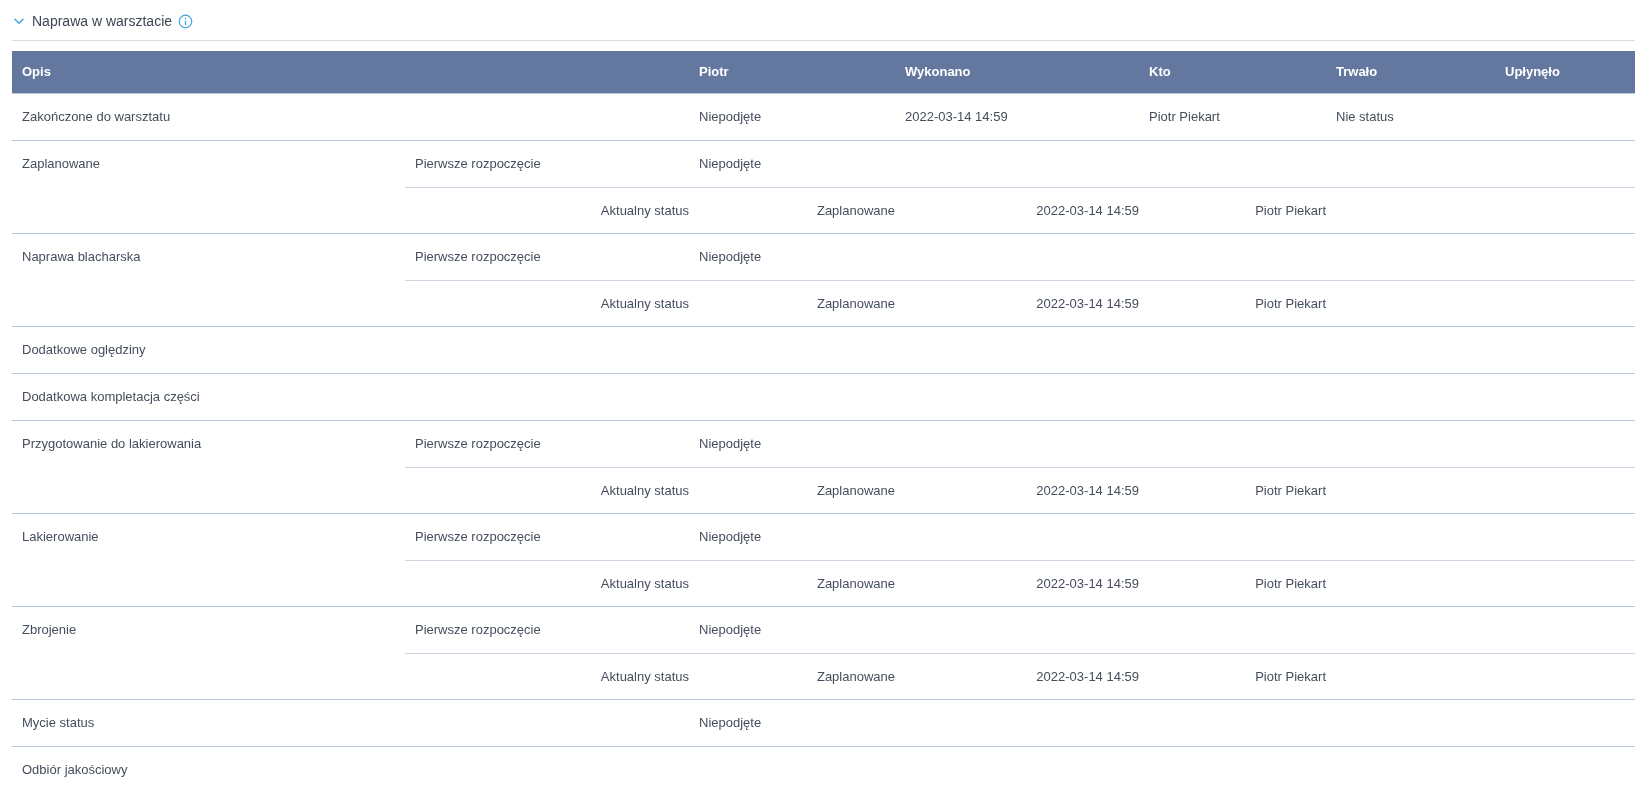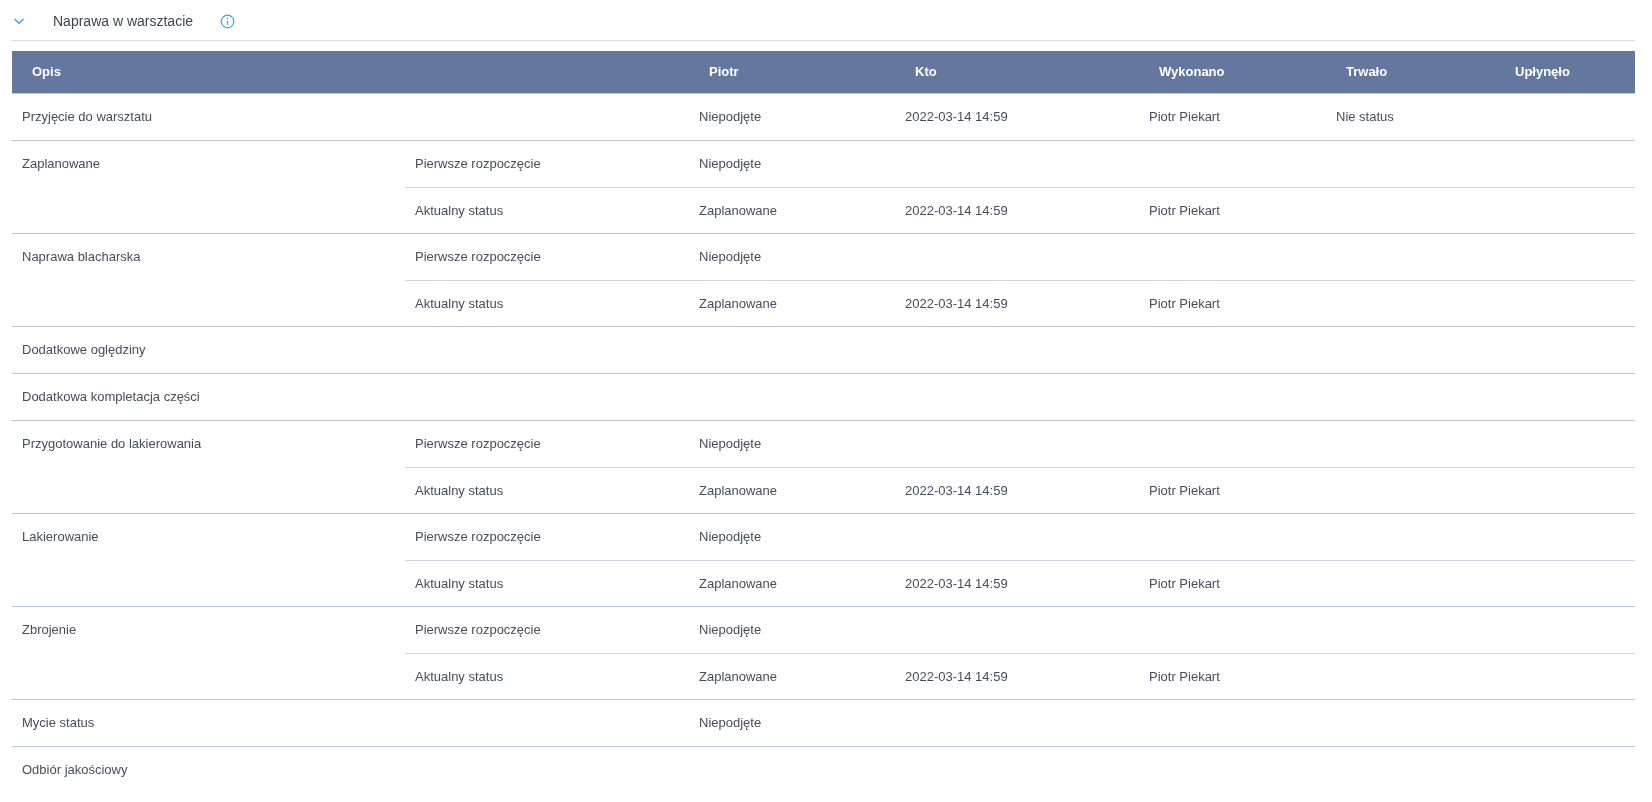--- a/index.html
+++ b/index.html
@@ -19,55 +19,55 @@
     color:var(--text);
     font-size:13px;
     width:1652px;
     height:802px;
     overflow:hidden;
   }
   .page{padding:0 17px 0 12px;}
 
   
   .section-header{
-    display:flex;align-items:center;gap:27px;
+    display:flex;align-items:center;gap:6px;
     padding:13px 0 11px 0;
   }
   .section-header .chev{display:flex;align-items:center;color:var(--accent-blue);cursor:pointer;}
   .section-title{font-size:14px;color:#3c4654;}
   .section-header .info{display:flex;align-items:center;color:var(--accent-blue);cursor:pointer;}
   .section-hr{border:none;border-top:1px solid var(--hr-color);margin:0;}
 
   
   .table{margin-top:10px;}
   .thead{
     display:grid;
     grid-template-columns:677px 206px 244px 187px 169px minmax(0,1fr);
     background:var(--header-bg);
     color:var(--header-text);
     height:42px;
   }
   .thead .hc{
-    line-height:42px;padding-left:20px;font-weight:bold;font-size:13px;
+    line-height:42px;padding-left:10px;font-weight:bold;font-size:13px;
     white-space:nowrap;overflow:hidden;
   }
 
   .trow{display:flex;border-top:1px solid var(--row-border);}
   .trow:first-of-type{border-top:none;}
   .c1{
     width:393px;flex:none;line-height:46px;padding-left:10px;
     white-space:nowrap;overflow:hidden;
   }
   .subwrap{flex:1;min-width:0;}
   .srow{
     display:grid;
     grid-template-columns:284px 206px 244px 187px 169px minmax(0,1fr);
     height:46px;
   }
-  .srow + .srow{border-top:1px solid var(--sub-border);}
+  .srow + .srow{border-top:1px solid var(--sub-border);text-align:right;}
   .srow .c{
     line-height:45px;padding-left:10px;
     white-space:nowrap;overflow:hidden;
   }
 </style>
 </head>
 <body>
 
 <div class="page">
 
@@ -86,28 +86,28 @@
         </svg>
     </span>
   </div>
   <hr class="section-hr">
 
   <div class="table">
 
     <div class="thead">
       <div class="hc">Opis</div>
       <div class="hc">Piotr</div>
+      <div class="hc">Wykonano</div>
       <div class="hc">Kto</div>
-      <div class="hc">Wykonano</div>
       <div class="hc">Trwało</div>
       <div class="hc">Upłynęło</div>
     </div>
 
     <div class="trow">
-      <div class="c1">Przyjęcie do warsztatu</div>
+      <div class="c1">Zakończone do warsztatu</div>
       <div class="subwrap">
         <div class="srow">
           <div class="c"></div>
           <div class="c">Niepodjęte</div>
           <div class="c">2022-03-14 14:59</div>
           <div class="c">Piotr Piekart</div>
           <div class="c">Nie status</div>
           <div class="c"></div>
         </div>
       </div>

